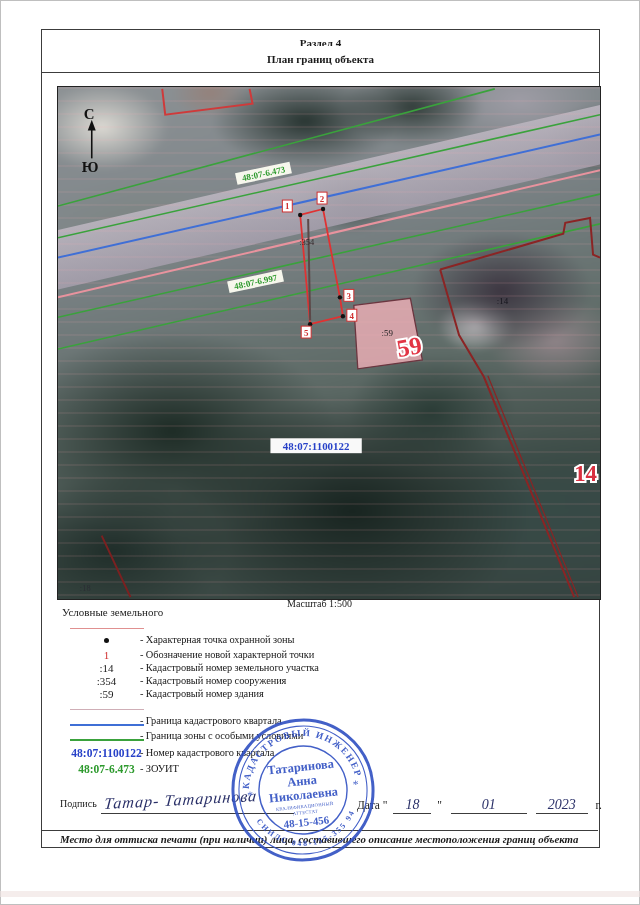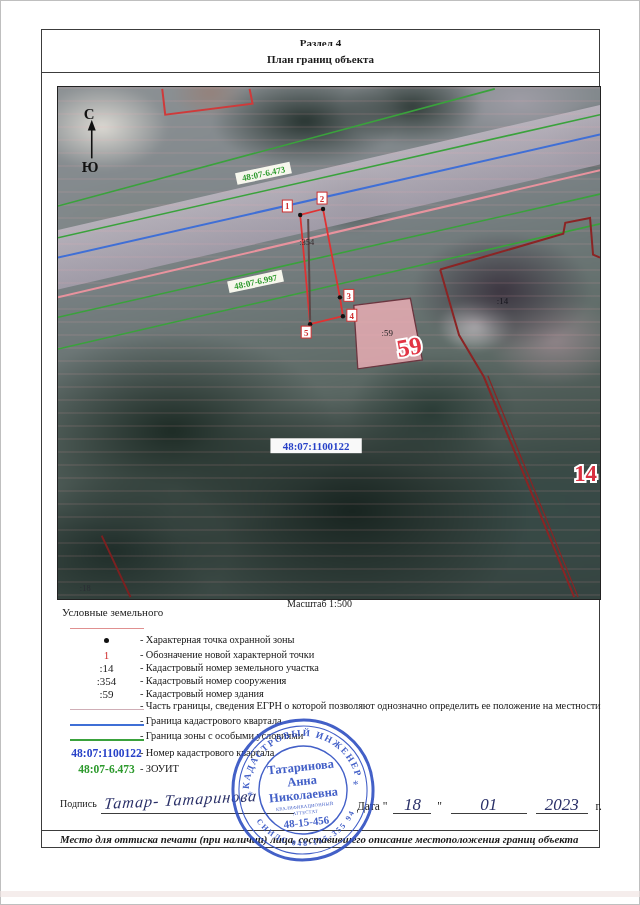--- a/index.html
+++ b/index.html
@@ -62,21 +62,21 @@
   .snum.blue{color:#2741c8;font-weight:bold;font-size:11.5px;}
   .snum.green{color:#2d9a2d;font-weight:bold;font-size:11.5px;}
 
   
   #sig-label{left:60px;top:798px;font-size:10px;}
   #sig-line{left:101px;top:799px;width:193px;height:14px;border-bottom:1px solid #3c3c3c;}
   #sig-hand{left:104px;top:791px;font-size:16px;font-style:italic;color:#2a3068;
     transform:rotate(-3deg) skewX(-8deg);letter-spacing:1px;white-space:nowrap;}
   #date-row{left:357px;top:798px;font-size:11.5px;white-space:nowrap;}
   .dseg{display:inline-block;border-bottom:1px solid #3c3c3c;text-align:center;
-    font-size:17px;font-style:italic;color:#2a3068;height:15px;line-height:14px;}
+    font-size:14px;font-style:italic;color:#2a3068;height:15px;line-height:14px;}
   #d-day{width:38px;margin:0 3px;}
   #d-month{width:76px;margin:0 6px;}
   #d-year{width:52px;margin-right:5px;}
 
   
   #note-row{left:41px;top:830px;width:557px;height:16px;border-top:1px solid #3c3c3c;}
   #note-text{position:absolute;left:19px;top:2px;font-size:10.8px;font-style:italic;font-weight:bold;white-space:nowrap;}
 
   
   #stamp{left:230px;top:717px;transform:rotate(-6deg);opacity:.9;}
@@ -185,21 +185,20 @@
 <div class="lrow" style="top:675px">
   <span class="lsym snum">:354</span>
   <span class="ltext">- Кадастровый номер сооружения</span>
 </div>
 <div class="lrow" style="top:688px">
   <span class="lsym snum">:59</span>
   <span class="ltext">- Кадастровый номер здания</span>
 </div>
 <div class="lrow" style="top:700px">
   <span class="lsym"><span class="sline pale"></span></span>
-  <span class="ltext">- Часть границы, сведения ЕГРН о которой позволяют однозначно определить ее положение на местности</span>
 </div>
 <div class="lrow" style="top:715px">
   <span class="lsym"><span class="sline blue"></span></span>
   <span class="ltext">- Граница кадастрового квартала</span>
 </div>
 <div class="lrow" style="top:730px">
   <span class="lsym"><span class="sline green"></span></span>
   <span class="ltext">- Граница зоны с особыми условиями</span>
 </div>
 <div class="lrow" style="top:747px">

